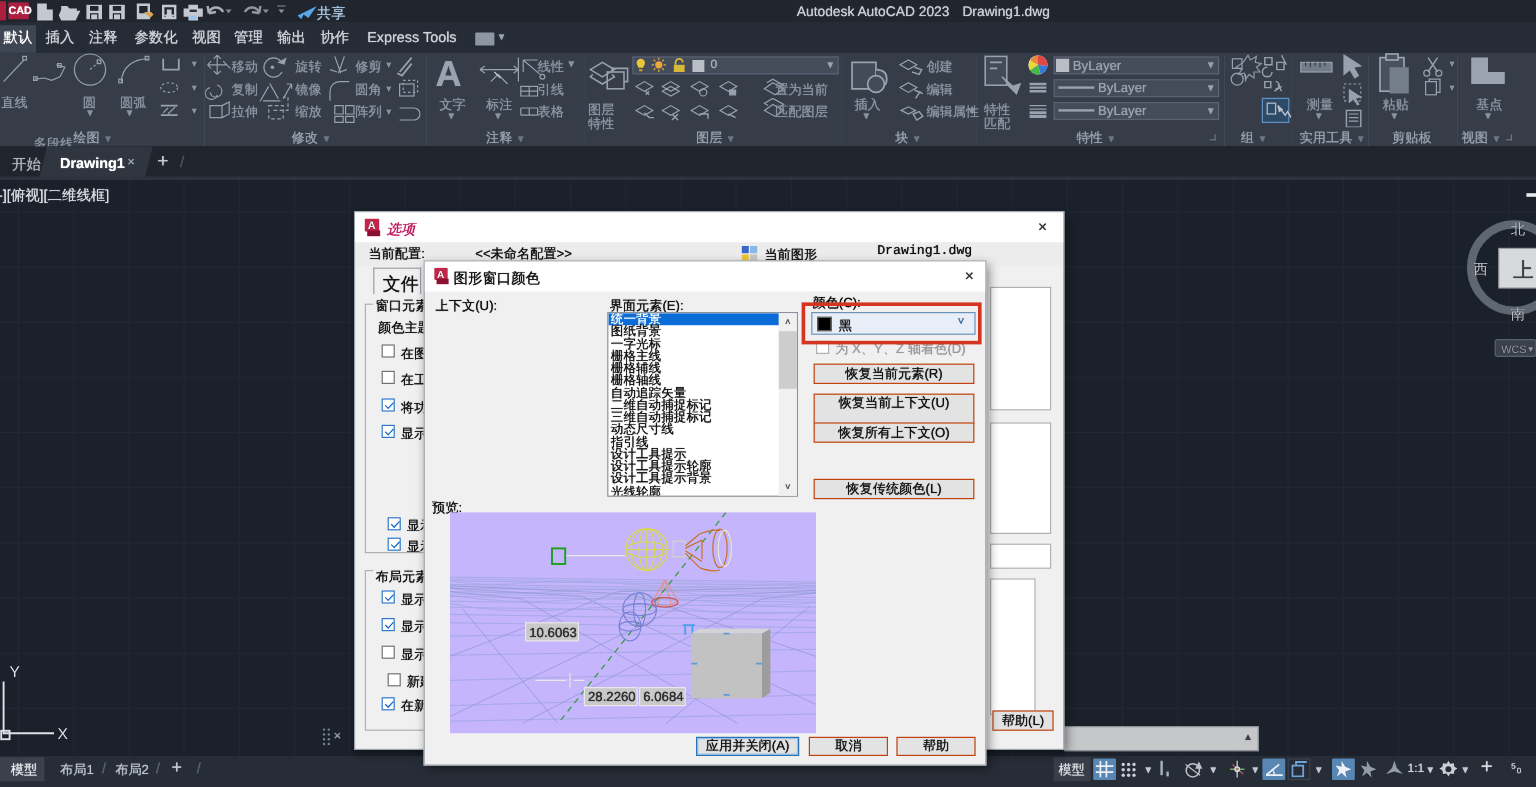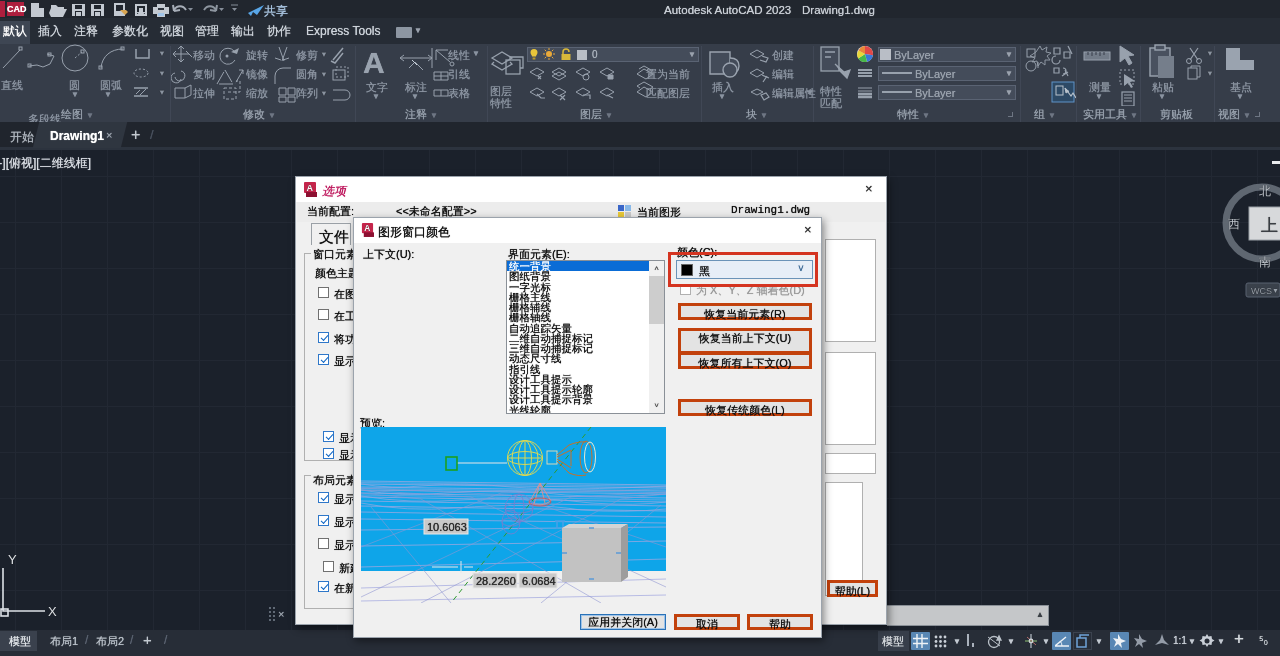--- a/index.html
+++ b/index.html
@@ -21,21 +21,21 @@
 .ilb{position:absolute;font-size:11px;color:#8b94a1;white-space:nowrap;}
 .dk{color:#6e7683;font-size:8px;}
 svg{display:block;}
 
 .mtab{position:absolute;top:18px;height:26px;line-height:26px;font-size:12px;color:#cdd3da;}
 
 .sic{position:absolute;top:2px;width:19px;height:19px;border-radius:1px;}
 .sblue{background:#5987b4;}
 
 .dlg{position:absolute;background:#f0f0f0;border:1px solid #9ba3ac;box-shadow:2px 3px 8px rgba(0,0,0,.45);}
-.btn{position:absolute;background:#e3e3e3;border:3px solid #c2410c;font-size:11px;color:#111;text-align:center;}
+.btn{position:absolute;background:#e3e3e3;border:1px solid #c2410c;font-size:11px;color:#111;text-align:center;}
 .lbx{position:absolute;background:#fff;border:1px solid #8a9097;}
 .cb{position:absolute;width:11px;height:11px;background:#fff;border:1px solid #707070;}
 .ck{position:absolute;width:11px;height:11px;background:#fff;border:1px solid #2e77c9;}
 .ck::after{content:"";position:absolute;left:1.5px;top:2px;width:6px;height:3px;border-left:1.6px solid #0b64c4;border-bottom:1.6px solid #0b64c4;transform:rotate(-47deg);}
 </style></head>
 <body>
 <div id="stage">
 
 <div class="abs" id="titlebar"></div>
 <div class="abs" style="left:0;top:1px;width:5px;height:16px;background:#ad1f3e;"></div>
@@ -568,21 +568,21 @@
       <div class="tx" style="left:38px;top:361px;font-size:11px;color:#101010;">显示图纸背景</div>
  <div class="cb" style="left:27px;top:384px;"></div>
       <div class="tx" style="left:43px;top:384px;font-size:11px;color:#101010;">新建布局时显</div>
  <div class="ck" style="left:22px;top:404px;"></div>
       <div class="tx" style="left:38px;top:404px;font-size:11px;color:#101010;">在新布局中创</div>
 
  <div class="abs" style="left:529px;top:62px;width:51px;height:103px;background:#fff;border:1px solid #b0b0b0;"></div>
  <div class="abs" style="left:529px;top:175px;width:51px;height:93px;background:#fff;border:1px solid #b0b0b0;"></div>
  <div class="abs" style="left:529px;top:276px;width:51px;height:21px;background:#fff;border:1px solid #b0b0b0;"></div>
  <div class="abs" style="left:529px;top:305px;width:38px;height:114px;background:#fff;border:1px solid #b0b0b0;"></div>
- <div class="btn" style="left:531px;top:403px;width:51px;height:17px;line-height:16px;">帮助(L)</div>
+ <div class="btn" style="left:531px;top:415px;width:51px;height:17px;line-height:16px;">帮助(L)</div>
 </div>
 
 <div class="dlg" style="left:353px;top:217px;width:469px;height:421px;">
  <div class="abs" style="left:0;top:0;width:467px;height:25px;background:#fff;"></div>
  <svg class="abs" style="left:7px;top:5px;" width="13" height="14" viewBox="0 0 14 15">
         <rect x="1" y="0" width="12" height="11" rx="1" fill="#c4254b"></rect>
         <rect x="3" y="10" width="11" height="5" fill="#8c1031"></rect>
         <text x="3.5" y="9" font-size="9" font-weight="bold" fill="#fff">A</text>
       </svg>
  <div class="tx" style="left:24px;top:6px;font-size:12px;color:#101010;">图形窗口颜色</div>
@@ -622,21 +622,21 @@
 
  <div class="cb" style="left:326px;top:66px;border-color:#b0b0b0;"></div>
  <div class="tx" style="left:342px;top:65px;font-size:11px;color:#9a9a9a;">为 X、Y、Z 轴着色(D)</div>
 
  <div class="btn" style="left:324px;top:85px;width:134px;height:17px;line-height:16px;">恢复当前元素(R)</div>
  <div class="btn" style="left:324px;top:110px;width:134px;height:26px;line-height:15px;">恢复当前上下文(U)</div>
  <div class="btn" style="left:324px;top:134px;width:134px;height:17px;line-height:16px;">恢复所有上下文(O)</div>
  <div class="btn" style="left:324px;top:181px;width:134px;height:17px;line-height:16px;">恢复传统颜色(L)</div>
  <div class="tx" style="left:6px;top:198px;font-size:11px;color:#101010;">预览:</div>
 
- <div class="abs" id="preview" style="left:7px;top:209px;width:305px;height:144px;background:#0ea5e9;">
+ <div class="abs" id="preview" style="left:21px;top:209px;width:305px;height:184px;background:#c4b5fd;">
  <svg width="305" height="176" viewBox="0 0 305 176">
 
   <g stroke="#a3a8e0" stroke-width="0.8" fill="none" opacity="0.92">
    <path d="M0 54 L305 58"></path>
             <path d="M0 57 L305 61"></path>
             <path d="M0 60 L305 64"></path>
             <path d="M0 63 L305 67"></path>
    <path d="M0 66 L305 71"></path>
             <path d="M0 70 L305 75"></path>
             <path d="M0 74 L305 79"></path>

